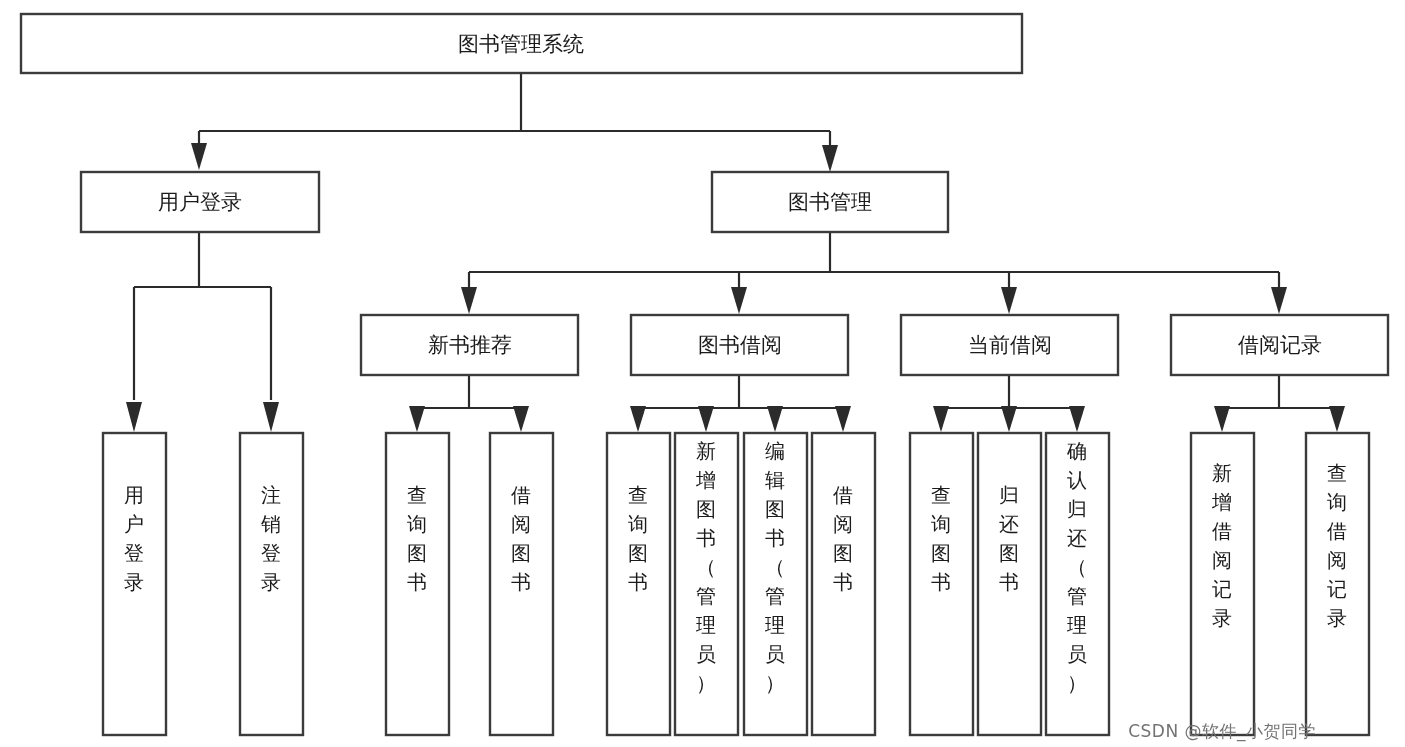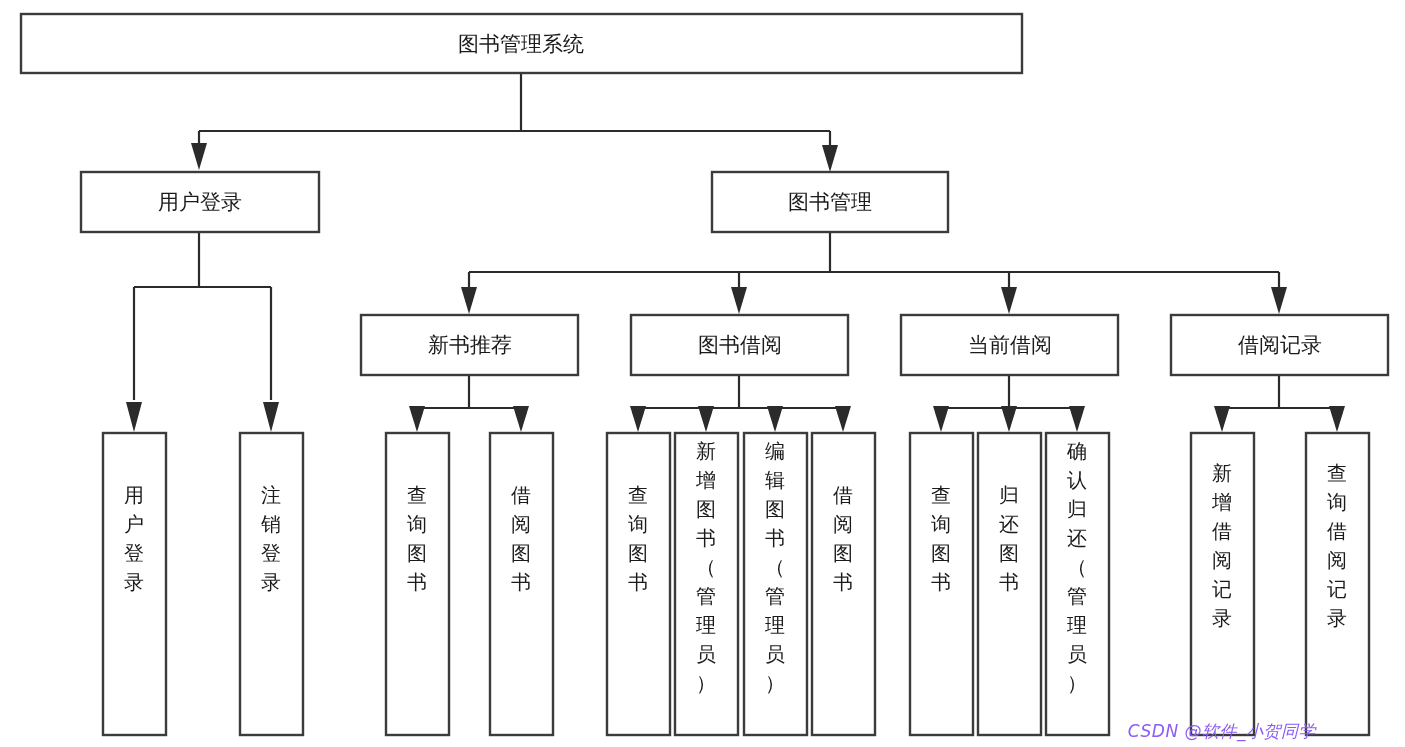--- a/index.html
+++ b/index.html
@@ -53,24 +53,23 @@
   .arrow-head {
     fill: #2b2b2b;
     stroke: none;
   }
   .watermark-text {
     position: absolute;
     right: 8px;
     bottom: 4px;
     font-family: "DejaVu Sans", "Liberation Sans", sans-serif;
     font-size: 17px;
-    color: #8b5cf6;
+    color: #737373;
     white-space: nowrap;
     letter-spacing: 0.5px;
-    font-style: italic;
   }
 </style>
 </head>
 <body>
 
 <div id="diagram-root">
 
   <svg class="diagram-canvas" viewBox="0 0 1405 747">
 
     <g>

